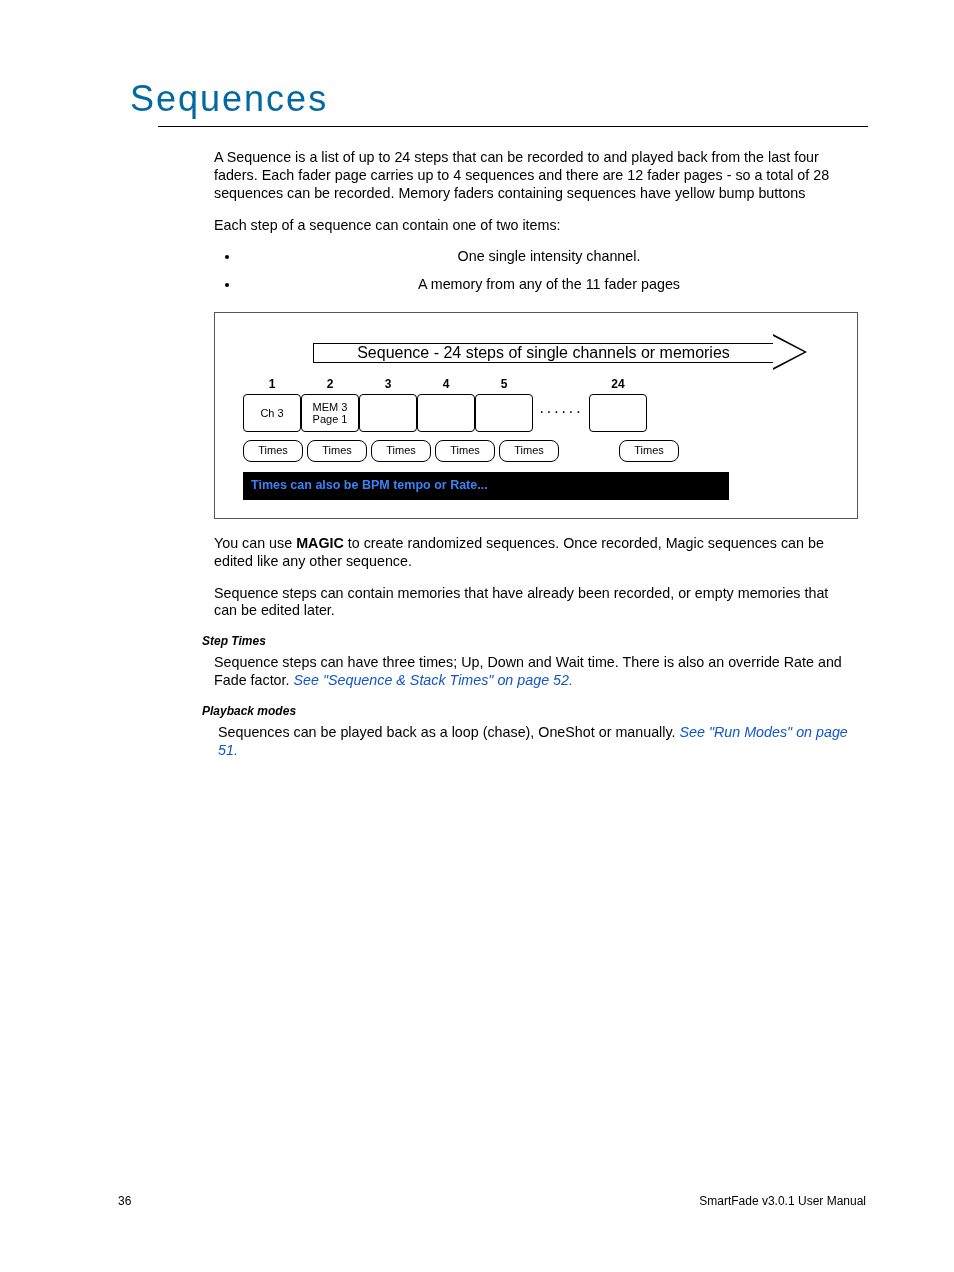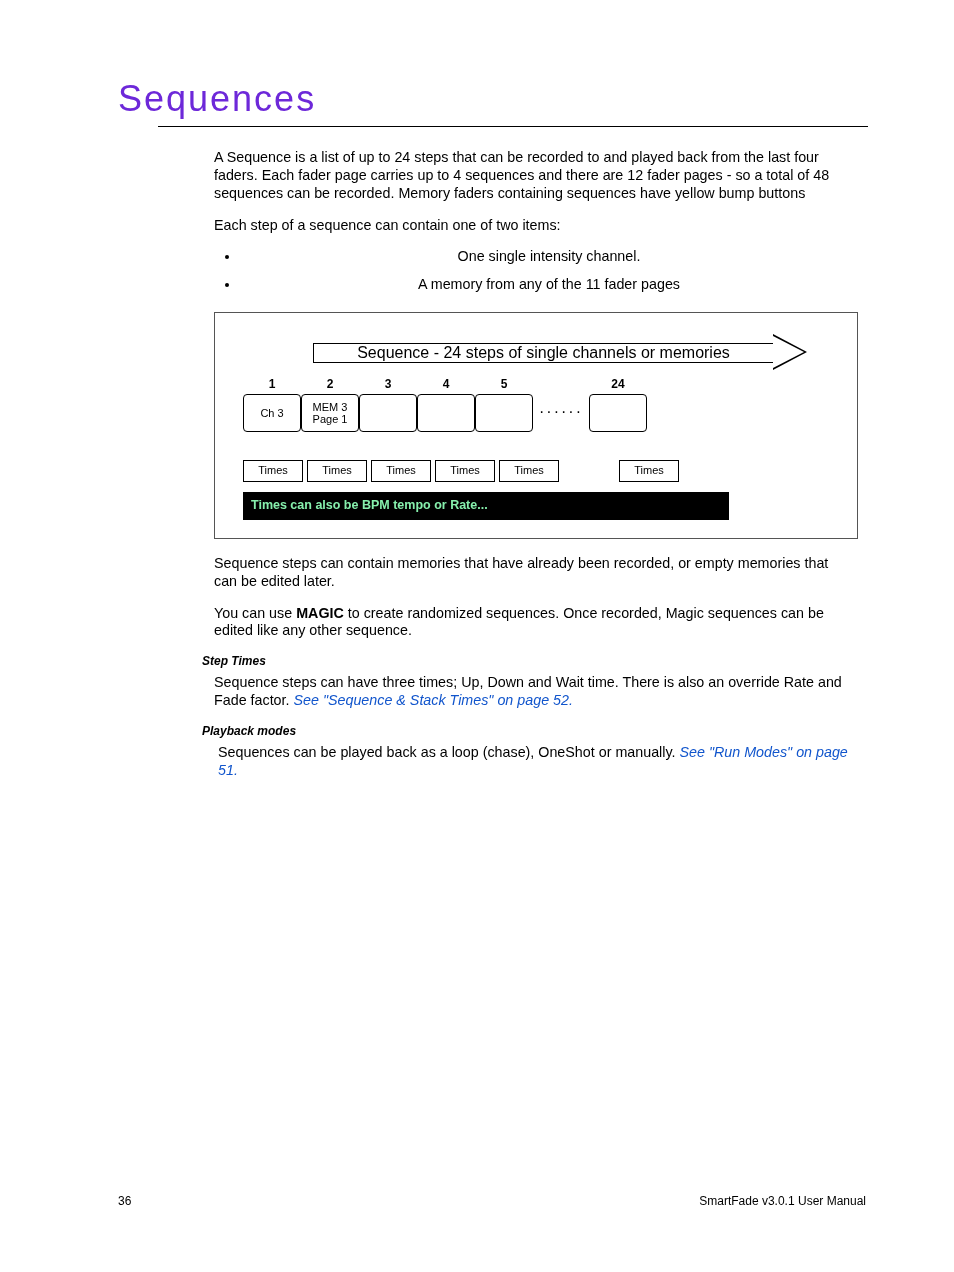--- a/index.html
+++ b/index.html
@@ -17,22 +17,22 @@
     padding: 78px 88px 0 118px;
     width: 954px;
     height: 1272px;
     position: relative;
   }
   h1.title {
     font-family: "Arial Narrow", Arial, sans-serif;
     font-size: 36px;
     letter-spacing: 2px;
     font-weight: 400;
-    margin: 0 0 6px 0;
-    color: #6d28d9;
+    margin: 0 0 6px 12px;
+    color: #0369a1;
   }
   hr.rule {
     border: none;
     border-top: 1px solid #000;
     margin: 0 0 22px 40px;
     width: 710px;
   }
   .body-col {
     margin-left: 96px;
     width: 640px;
@@ -131,39 +131,38 @@
     display: flex;
     flex-direction: column;
     justify-content: center;
     align-items: center;
     line-height: 1.15;
     padding: 2px 2px;
     box-sizing: border-box;
   }
   .times-box {
     border: 1px solid #000;
-    border-radius: 0;
+    border-radius: 8px;
     height: 20px;
     font-size: 11px;
     display: flex;
     align-items: center;
     justify-content: center;
     width: 58px;
-    margin-top: 20px;
   }
   .dots {
     font-size: 16px;
     letter-spacing: 2px;
     align-self: center;
     margin: 0 6px;
     padding-top: 14px;
   }
   .black-bar {
     background: #000;
-    color: #86efac;
+    color: #3b82f6;
     font-size: 12.5px;
     font-weight: bold;
     padding: 6px 8px;
     width: 470px;
     margin-top: 10px;
   }
 
   .footer {
     position: absolute;
     bottom: 64px;
@@ -177,21 +176,21 @@
 </head>
 <body>
 
 <div class="page">
 
   <h1 class="title">Sequences</h1>
   <hr class="rule">
 
   <div class="body-col">
 
-    <p class="para">A Sequence is a list of up to 24 steps that can be recorded to and played back from the last four faders. Each fader page carries up to 4 sequences and there are 12 fader pages - so a total of 48 sequences can be recorded. Memory faders containing sequences have yellow bump buttons</p>
+    <p class="para">A Sequence is a list of up to 24 steps that can be recorded to and played back from the last four faders. Each fader page carries up to 4 sequences and there are 12 fader pages - so a total of 28 sequences can be recorded. Memory faders containing sequences have yellow bump buttons</p>
     <p class="para">Each step of a sequence can contain one of two items:</p>
 
     <ul class="bullets">
       <li>One single intensity channel.</li>
       <li>A memory from any of the 11 fader pages</li>
     </ul>
 
     <div class="diagram-frame">
 
       <div class="arrow-band">
@@ -241,25 +240,25 @@
         <div class="times-box">Times</div>
         <div class="times-box">Times</div>
         <div class="times-box">Times</div>
         <div style="width:52px;"></div>
         <div class="times-box">Times</div>
       </div>
 
       <div class="black-bar">Times can also be BPM tempo or Rate...</div>
     </div>
 
-    <p class="para">Sequence steps can contain memories that have already been recorded, or empty memories that can be edited later.</p>
-
     <p class="para">
       <span>You can use </span><strong class="magic">MAGIC</strong><span> to create randomized sequences. Once recorded, Magic sequences can be edited like any other sequence.</span>
     </p>
+
+    <p class="para">Sequence steps can contain memories that have already been recorded, or empty memories that can be edited later.</p>
 
   </div>
 
   <div class="sub-col">
     <div class="subhead">Step Times</div>
     <div class="body-col" style="margin-left:12px; width:640px;">
       <p class="para">
         <span>Sequence steps can have three times; Up, Down and Wait time. There is also an override Rate and Fade factor. </span><a href="#" class="xref">See "Sequence &amp; Stack Times" on page 52.</a>
       </p>
     </div>

